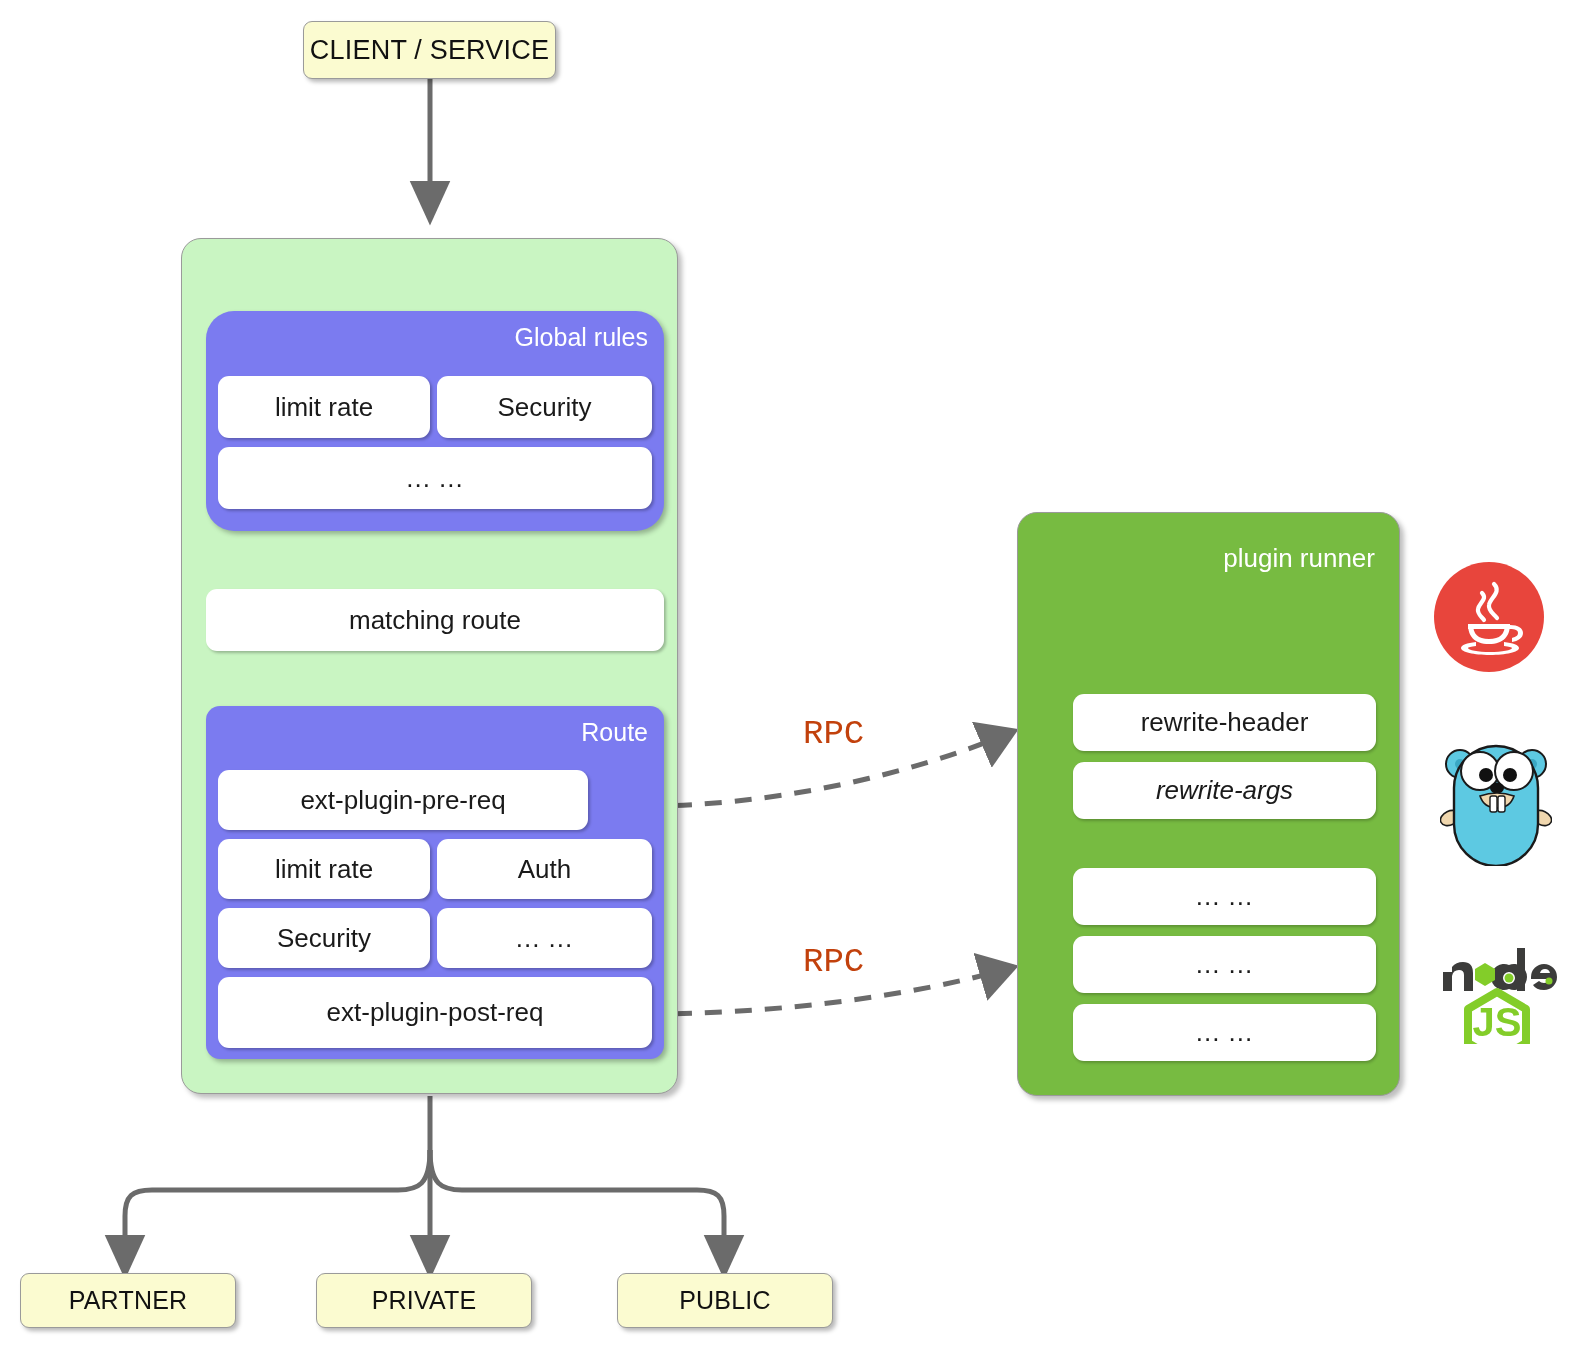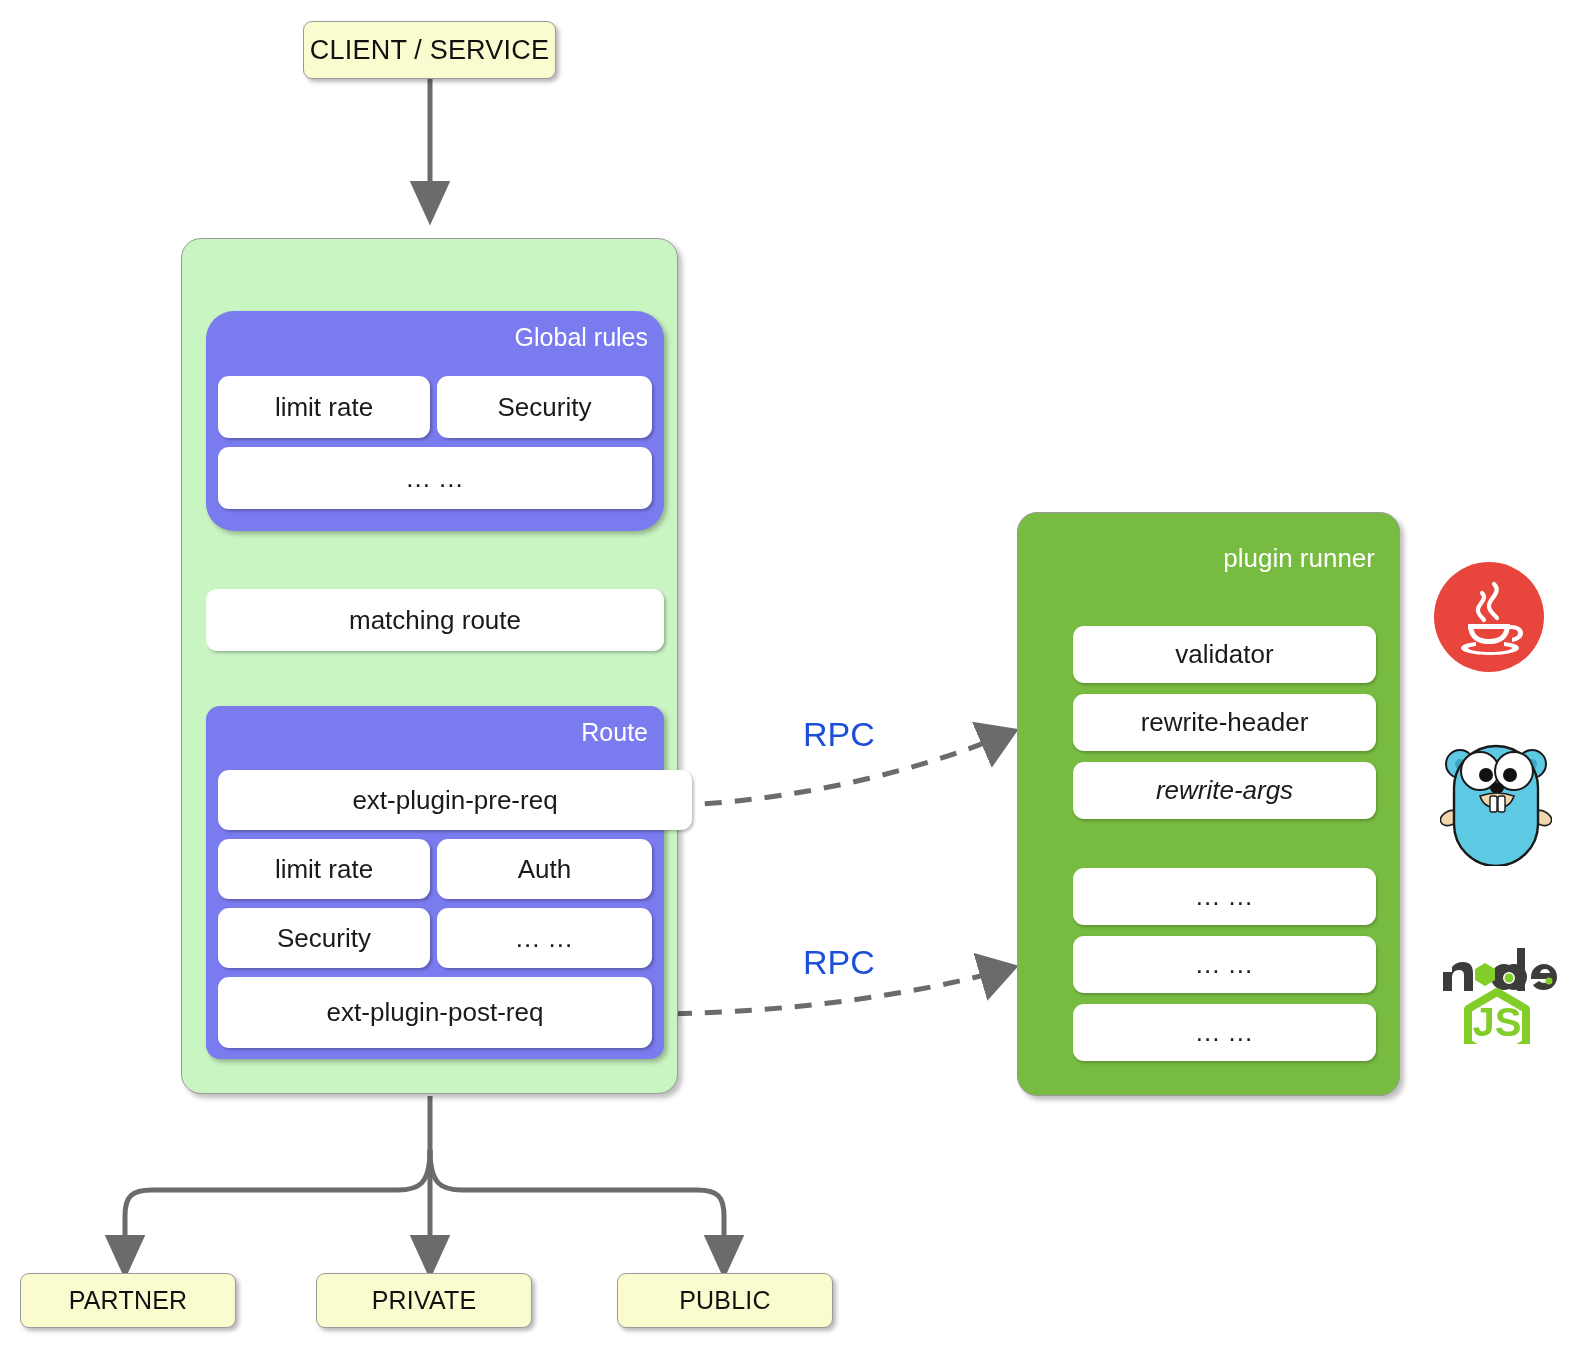--- a/index.html
+++ b/index.html
@@ -84,21 +84,22 @@
     color: #ffffff;
     font-size: 26px;
   }
   .runner .pill {
     box-shadow: 1px 2px 3px rgba(0,0,0,0.22);
   }
 
   
   .rpc-label {
     font-size: 34px;
-    color: #1d4ed8;
+    color: #c2410c;
+    font-family: Liberation Mono, monospace;
   }
 
   
   svg.overlay {
     position: absolute;
     left: 0; top: 0;
     width: 1588px;
     height: 1372px;
     pointer-events: none;
   }
@@ -152,21 +153,21 @@
     </div>
   </div>
 
   <div class="abs pill" style="left:24px; top:350px; width:458px; height:62px;">
     <span>matching route</span>
   </div>
 
   <div class="abs purple-panel" style="left:24px; top:467px; width:458px; height:353px;">
     <div class="panel-title">Route</div>
 
-    <div class="abs pill" style="left:12px; top:64px; width:474px; height:60px;">
+    <div class="abs pill" style="left:12px; top:64px; width:370px; height:60px;">
       <span>ext-plugin-pre-req</span>
     </div>
 
     <div class="abs pill" style="left:12px; top:133px; width:212px; height:60px;">
       <span>limit rate</span>
     </div>
     <div class="abs pill" style="left:231px; top:133px; width:215px; height:60px;">
       <span>Auth</span>
     </div>
 
@@ -186,23 +187,20 @@
 <div class="abs rpc-label" style="left:803px; top:715px;">
   <span>RPC</span>
 </div>
 <div class="abs rpc-label" style="left:803px; top:943px;">
   <span>RPC</span>
 </div>
 
 <div class="abs runner" style="left:1017px; top:512px; width:383px; height:584px;">
   <div class="runner-title">plugin runner</div>
 
-  <div class="abs pill" style="left:55px; top:113px; width:303px; height:57px;">
-    <span>validator</span>
-  </div>
   <div class="abs pill" style="left:55px; top:181px; width:303px; height:57px;">
     <span>rewrite-header</span>
   </div>
   <div class="abs pill" style="left:55px; top:249px; width:303px; height:57px;font-style:italic;">
     <span>rewrite-args</span>
   </div>
 
   <div class="abs pill dots" style="left:55px; top:355px; width:303px; height:57px;">
     <span>... ...</span>
   </div>

